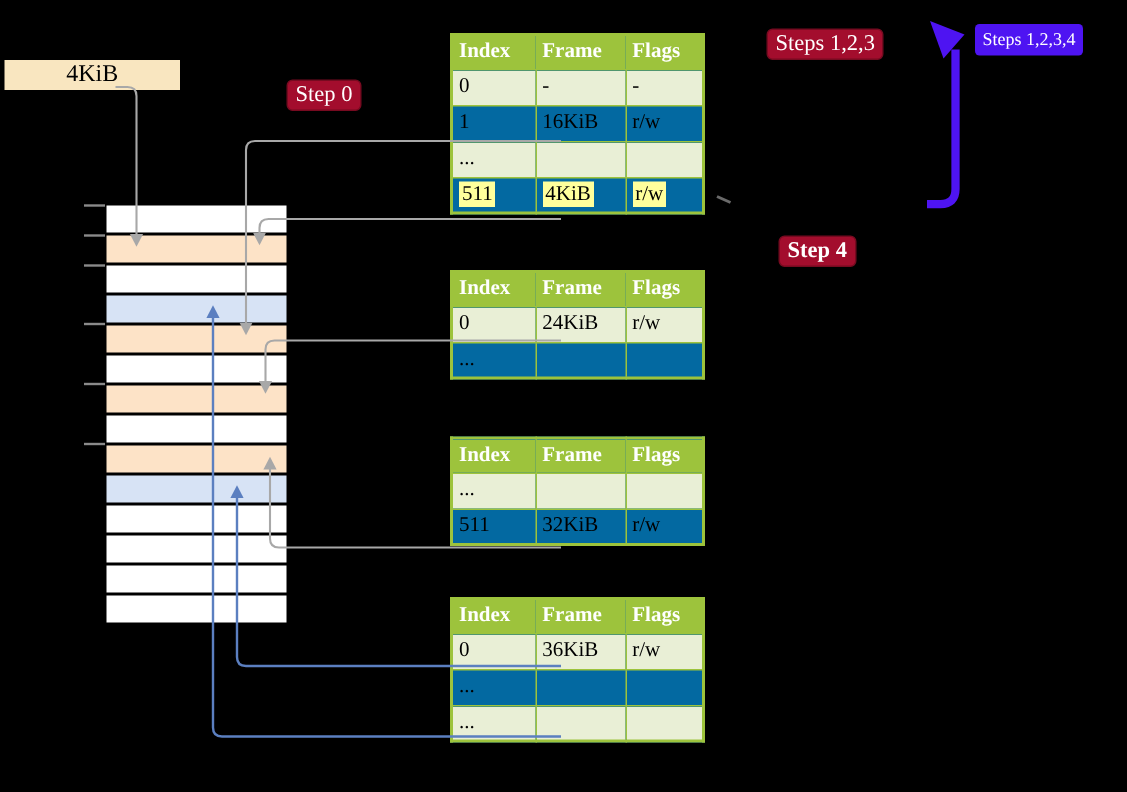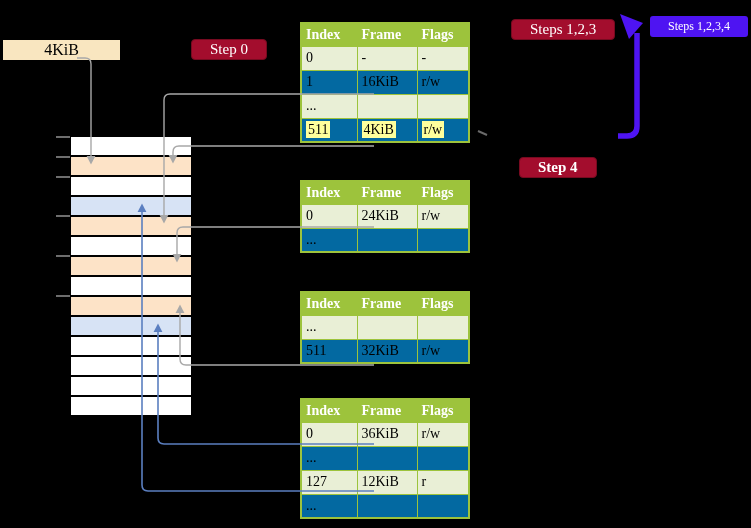--- a/index.html
+++ b/index.html
@@ -12,21 +12,21 @@
   html,body{background:var(--bg);}
   .canvas{position:relative;width:751px;height:528px;background:var(--bg);overflow:hidden;
           font-family:"Liberation Serif","DejaVu Serif",serif;}
   .overlay{position:absolute;left:0;top:0;width:751px;height:528px;pointer-events:none;}
 
   
   .framebox{position:absolute;left:3px;top:40px;width:117px;height:20px;background:var(--tan);
             color:#000;font-size:16px;text-align:center;line-height:20px;}
 
   
-  .badge{position:absolute;color:#fff;font-size:15px;line-height:17px;padding:1px 18px;
+  .badge{position:absolute;color:#fff;font-size:15px;line-height:17px;padding:1px 5px;
          border-radius:4px;white-space:nowrap;}
   .badge.red{background:var(--crimson);border:1px solid var(--crimson-dark);}
   .badge.violet{background:var(--violet);font-size:12px;line-height:19px;border-radius:3px;}
 
   
   .memstack{position:absolute;left:71px;top:137px;width:120px;display:flex;
             flex-direction:column;gap:2px;background:var(--bg);}
   .memstack>div{height:18px;background:#fff;}
   .memstack>div.white{background:#ffffff;}
   .memstack>div.peach{background:var(--peach);}
@@ -51,21 +51,21 @@
   .c-big{stroke:var(--violet);stroke-width:5.5;fill:none;}
   .c-dash{stroke:#6a6a6a;stroke-width:2;fill:none;}
 </style>
 </head>
 <body>
 
 <div class="canvas">
 
   <div class="framebox">4KiB</div>
 
-  <div class="badge red" style="left:191px;top:39px;">Step 0</div>
+  <div class="badge red" style="left:191px;top:53px;">Step 0</div>
   <div class="badge red" style="left:511px;top:19px;">Steps 1,2,3</div>
   <div class="badge violet" style="left:650px;top:16px;">Steps 1,2,3,4</div>
   <div class="badge red" style="left:519px;top:157px;font-weight:bold;">Step 4</div>
 
   <div class="memstack">
     <div class="white"></div>
     <div class="peach"></div>
     <div class="white"></div>
     <div class="blue"></div>
     <div class="peach"></div>
@@ -159,25 +159,20 @@
     </tr>
     <tr>
       <td>0</td>
       <td>36KiB</td>
       <td>r/w</td>
     </tr>
     <tr>
       <td>...</td>
       <td></td>
       <td></td>
-    </tr>
-    <tr>
-      <td>127</td>
-      <td>12KiB</td>
-      <td>r</td>
     </tr>
     <tr>
       <td>...</td>
       <td></td>
       <td></td>
     </tr>
   </tbody>
     </table>
 
   <svg class="overlay" viewBox="0 0 751 528" xmlns="http://www.w3.org/2000/svg">

